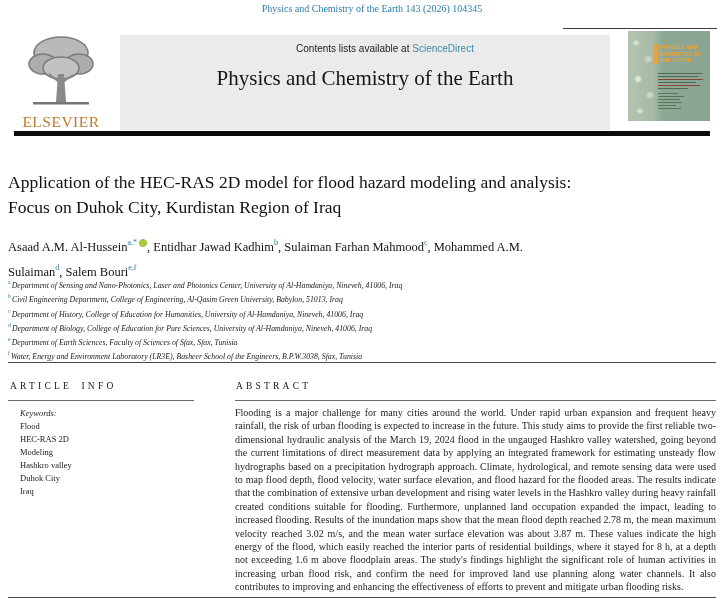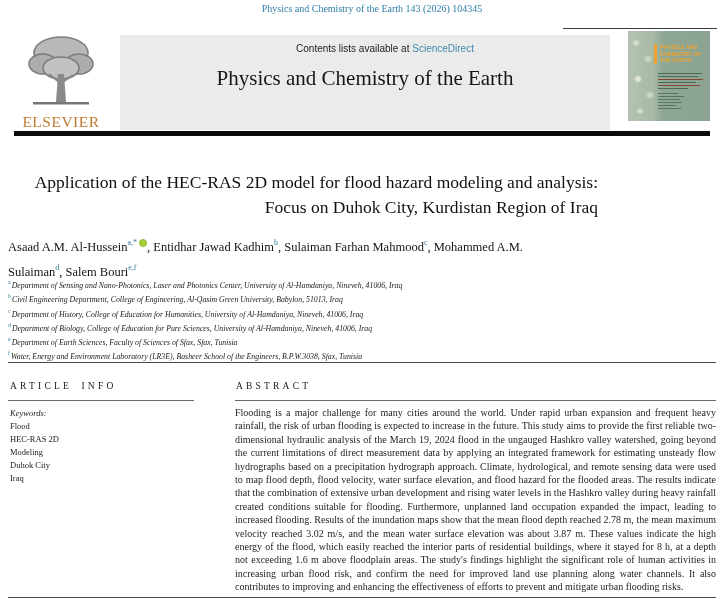--- a/index.html
+++ b/index.html
@@ -49,21 +49,21 @@
   .cover-lines div { height:1px; margin-bottom:2px; background:#4a6a55; }
   .cover-lines .red { background:#8a4434; }
   .cover-smalltext { position:absolute; left:30px; top:62px; width:30px; }
   .cover-smalltext div { height:1px; margin-bottom:2px; background:#57755f; }
 
   
   .black-bar { position:absolute; left:14px; top:131px; width:696px; height:5px; background:#0b0b0b; }
 
   
   .article-title { position:absolute; left:8px; top:170px; width:590px;
-                   font-size:17.5px; line-height:25px; color:#111111;text-align:right; }
+                   font-size:17.5px; line-height:25px; color:#111111; }
 
   
   .authors { position:absolute; left:8px; top:233px; width:560px;
              font-size:12.5px; line-height:21px; color:#141414; }
   .authors sup { font-size:8px; color:#35789f; position:relative; top:-1px; }
   .orcid-dot { display:inline-block; width:8px; height:8px; border-radius:50%;
                background:#a6ce39; margin-left:2px; vertical-align:4px;
                border:1px solid #94b92f; cursor:pointer; }
 
   
@@ -78,21 +78,21 @@
   .rule-ab-under   { left:235px;top:400px; width:481px; background:#6a6a6a; }
   .rule-bottom     { left:8px;  top:597px; width:708px; }
 
   
   .col-heading { position:absolute; top:381px; font-size:9.5px; letter-spacing:3.2px;
                  word-spacing:4px; color:#222222; }
   .heading-article-info { left:10px; }
   .heading-abstract { left:236px; }
 
   
-  .keywords { position:absolute; left:10px; top:407px; width:190px;
+  .keywords { position:absolute; left:20px; top:407px; width:190px;
               font-size:8.5px; line-height:13px; color:#1a1a1a; }
   .keywords-label { font-style:italic; }
 
   
   .abstract-text { position:absolute; left:235px; top:406px; width:481px;
                    font-size:10px; line-height:13.4px; text-align:justify; color:#1d1d1d; }
 </style>
 </head>
 <body>
 
@@ -186,20 +186,21 @@
 <div class="keywords">
   <div class="keywords-label">Keywords:</div>
   <div>
 
       <div class="keyword">Flood</div>
 
       <div class="keyword">HEC-RAS 2D</div>
 
       <div class="keyword">Modeling</div>
 
+      <div class="keyword">Hashkro valley</div>
 
       <div class="keyword">Duhok City</div>
 
       <div class="keyword">Iraq</div>
     </div>
 </div>
 
 <div class="abstract-text">Flooding is a major challenge for many cities around the world. Under rapid urban expansion and frequent heavy rainfall, the risk of urban flooding is expected to increase in the future. This study aims to provide the first reliable two-dimensional hydraulic analysis of the March 19, 2024 flood in the ungauged Hashkro valley watershed, going beyond the current limitations of direct measurement data by applying an integrated framework for estimating unsteady flow hydrographs based on a precipitation hydrograph approach. Climate, hydrological, and remote sensing data were used to map flood depth, flood velocity, water surface elevation, and flood hazard for the flooded areas. The results indicate that the combination of extensive urban development and rising water levels in the Hashkro valley during heavy rainfall created conditions suitable for flooding. Furthermore, unplanned land occupation expanded the impact, leading to increased flooding. Results of the inundation maps show that the mean flood depth reached 2.78 m, the mean maximum velocity reached 3.02 m/s, and the mean water surface elevation was about 3.87 m. These values indicate the high energy of the flood, which easily reached the interior parts of residential buildings, where it stayed for 8 h, at a depth not exceeding 1.6 m above floodplain areas. The study's findings highlight the significant role of human activities in increasing urban flood risk, and confirm the need for improved land use planning along water channels. It also contributes to improving and enhancing the effectiveness of efforts to prevent and mitigate urban flooding risks.</div>
 
 <div class="rule rule-bottom"></div>

